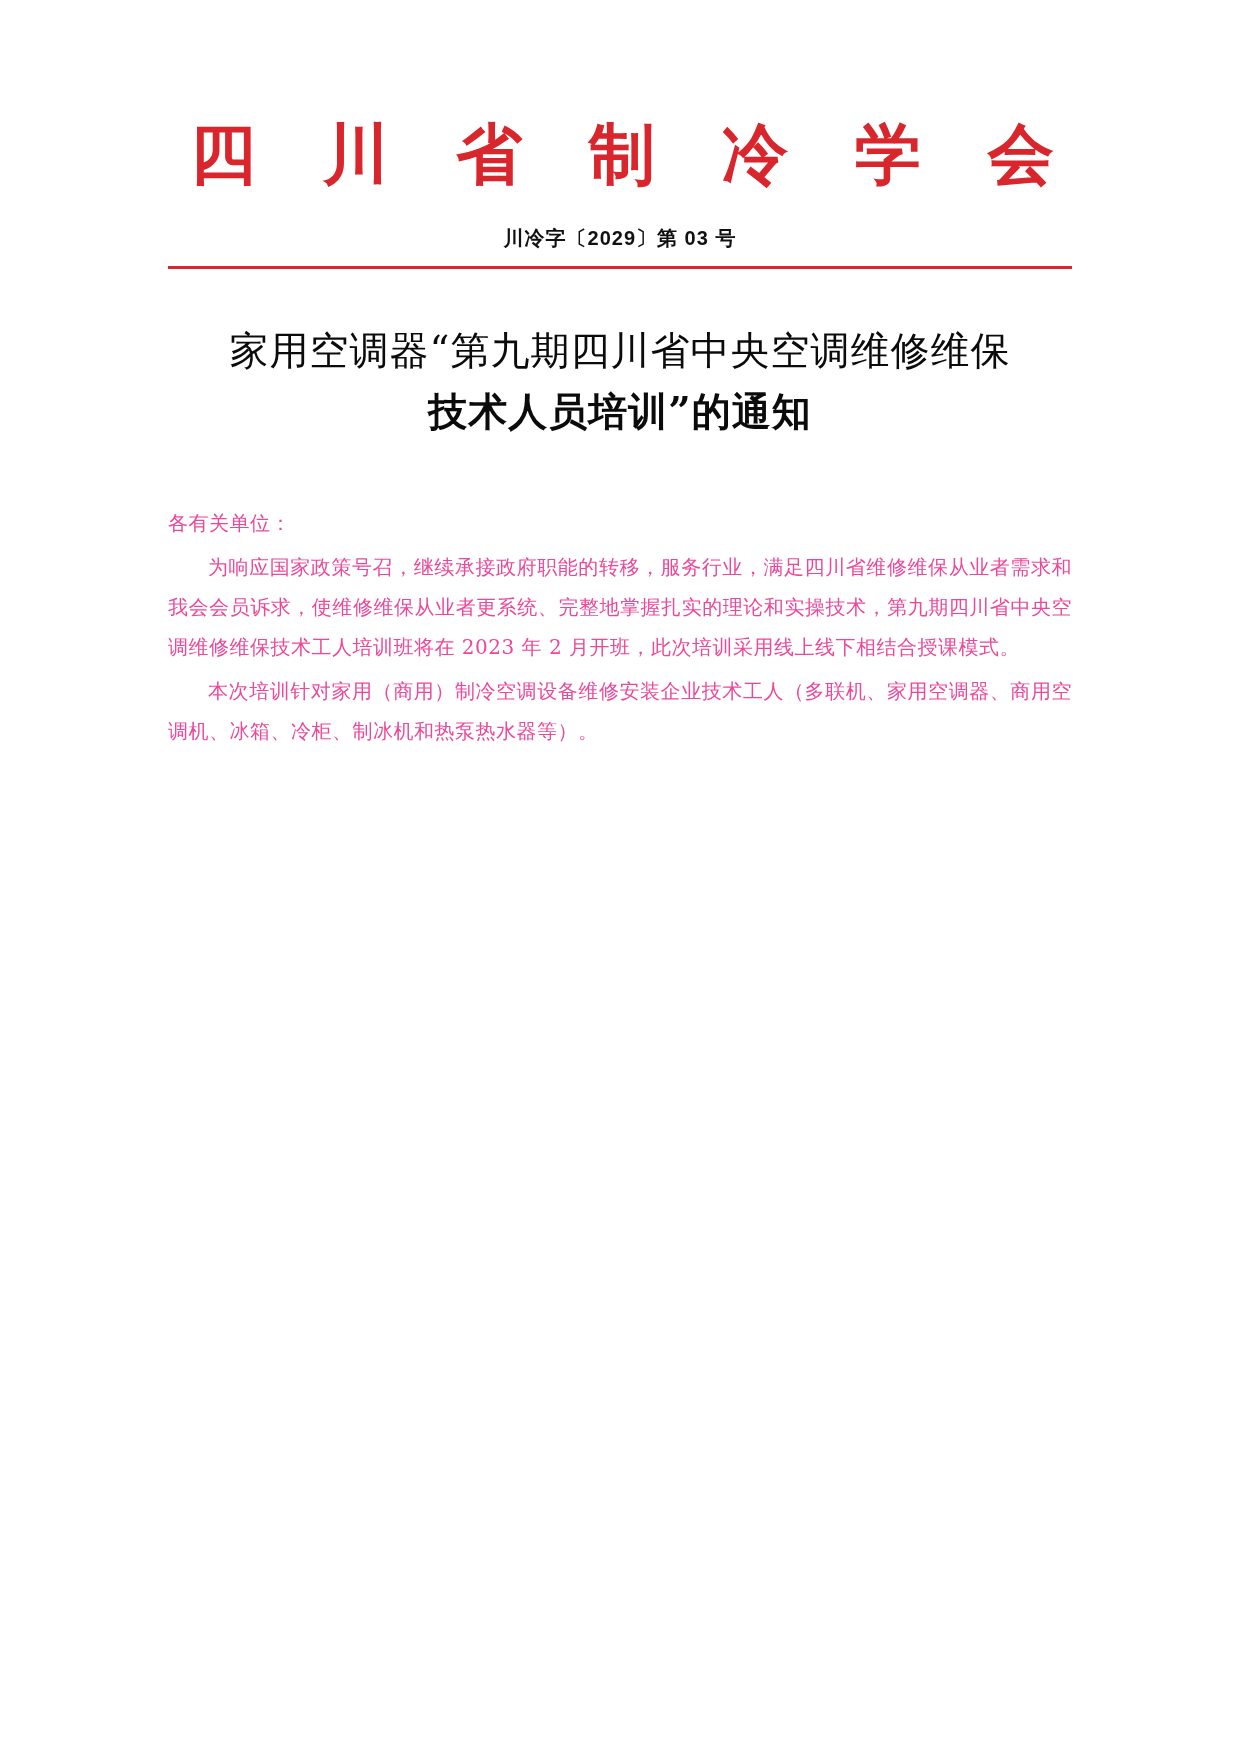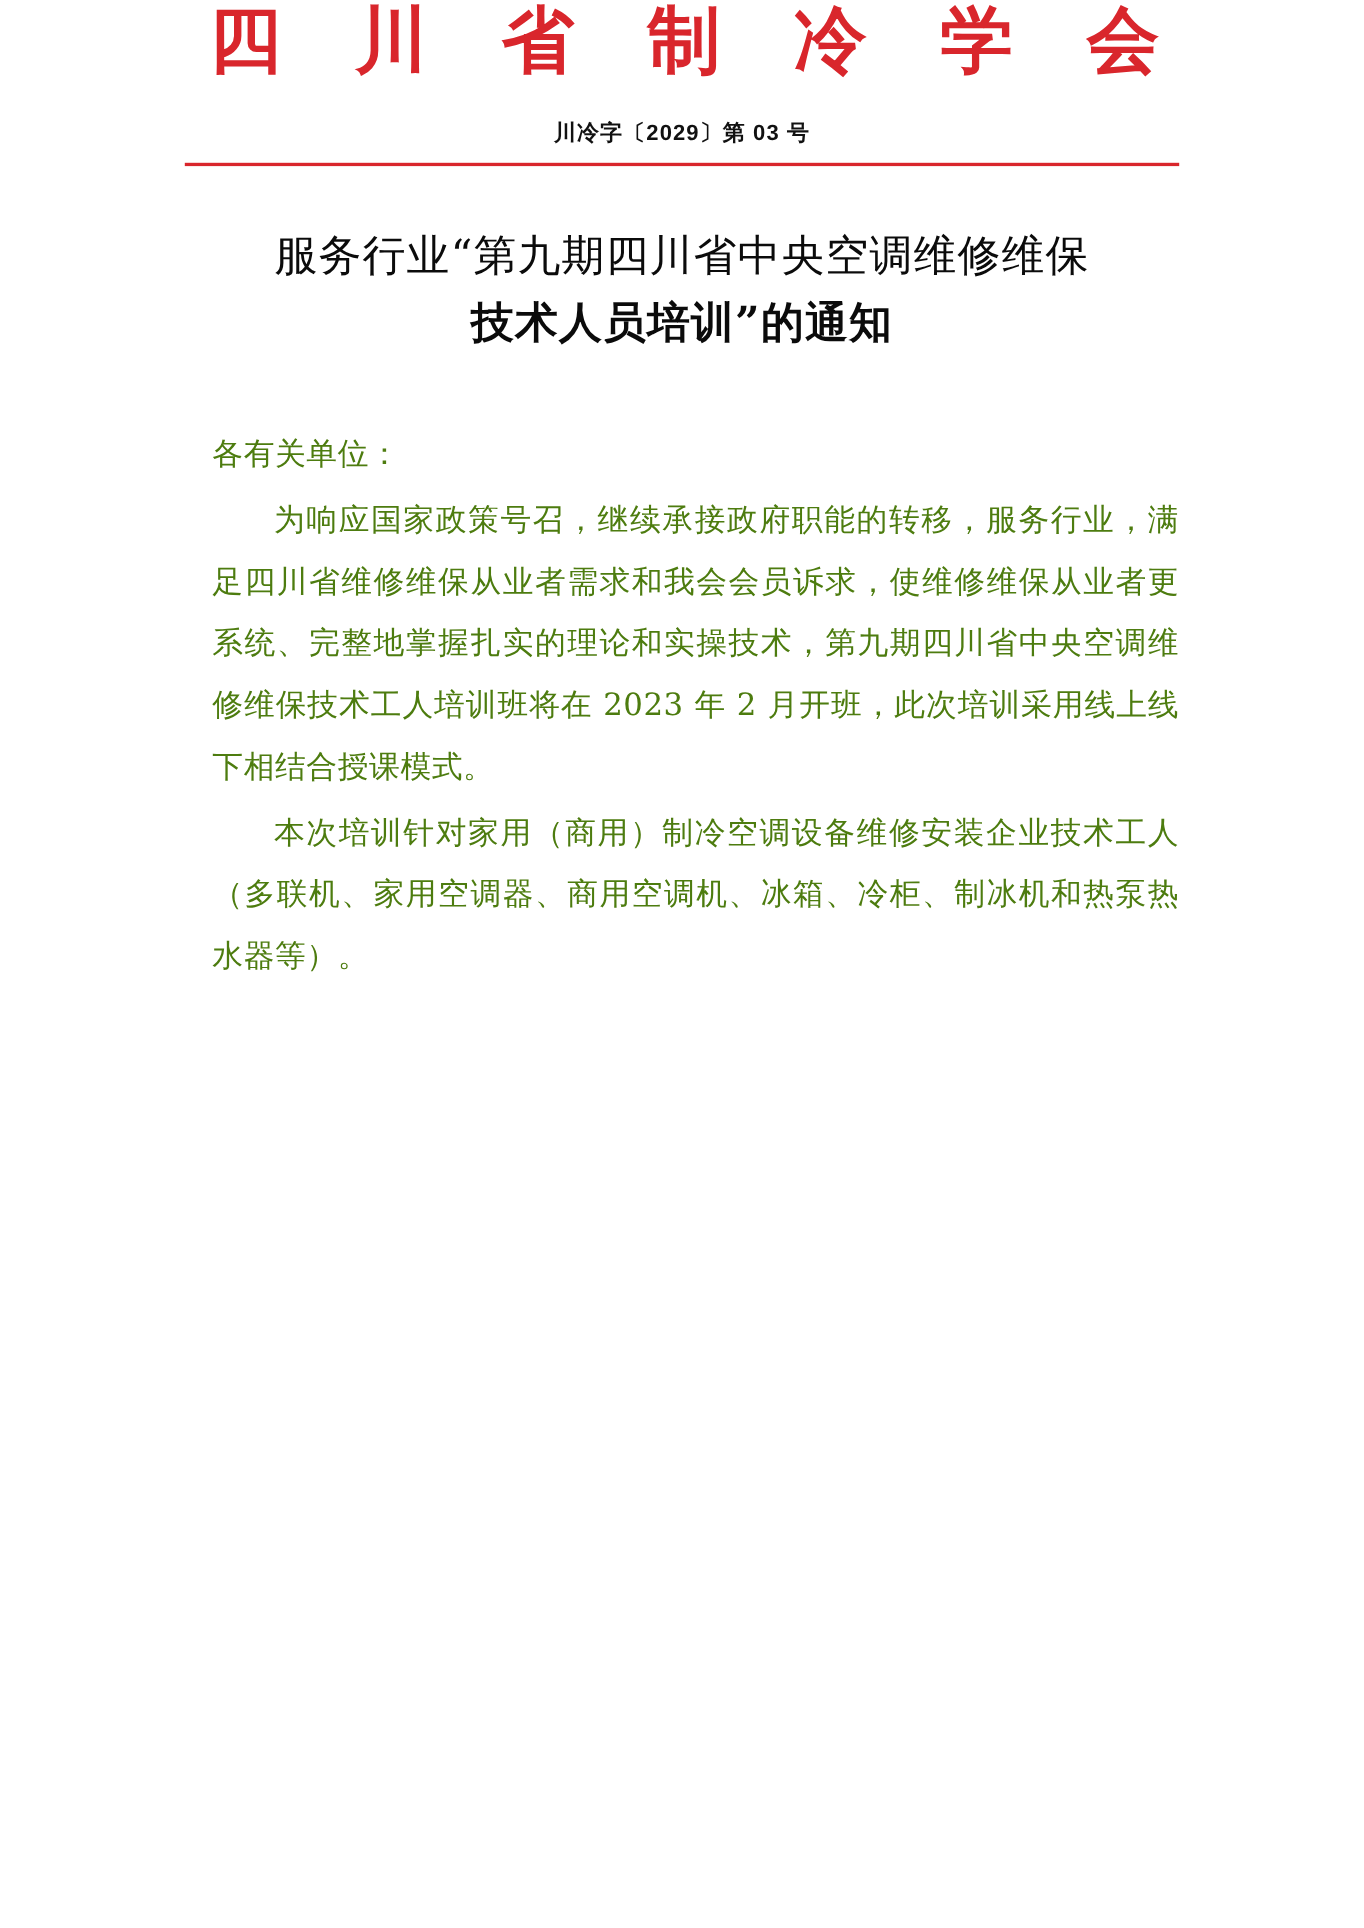--- a/index.html
+++ b/index.html
@@ -18,20 +18,21 @@
   .page {
     width: 1240px;
     height: 1753px;
     box-sizing: border-box;
     padding: 0 168px;
     position: relative;
   }
 
   
   .letterhead {
+    padding-top: 118px;
     text-align: center;
   }
   .org-title {
     color: #d9262c;
     font-family: "DejaVu Serif", "Liberation Serif", serif;
     font-weight: 700;
     font-size: 66px;
     line-height: 1.1;
     letter-spacing: 22px;
     text-indent: 22px;
@@ -63,27 +64,26 @@
     color: #0b0b0b;
   }
   .doc-title .line2 {
     display: block;
     font-weight: bold;
   }
 
   
   .body-text {
     margin-top: 62px;
-    font-size: 28px;
+    font-size: 20px;
     line-height: 2.0;
     letter-spacing: 0.5px;
     text-align: justify;
     text-justify: inter-ideograph;
-    color: #4d7c0f;
-    margin-left: 25px;
+    color: #ec4899;
   }
   .body-text p {
     margin: 0 0 4px 0;
   }
   .body-text p.indent {
     text-indent: 2em;
   }
   .salutation {
     text-indent: 0;
   }
@@ -93,21 +93,21 @@
 
 <div class="page">
 
   <div class="letterhead">
     <div class="org-title">四 川 省 制 冷 学 会</div>
     <div class="doc-number">川冷字〔2029〕第 03 号</div>
     <div class="red-rule"></div>
   </div>
 
   <h1 class="doc-title">
-    <span class="line1">服务行业“第九期四川省中央空调维修维保</span>
+    <span class="line1">家用空调器“第九期四川省中央空调维修维保</span>
     <span class="line2">技术人员培训”的通知</span>
   </h1>
 
   <div class="body-text">
     <p class="salutation">各有关单位：</p>
     <p class="indent">为响应国家政策号召，继续承接政府职能的转移，服务行业，满足四川省维修维保从业者需求和我会会员诉求，使维修维保从业者更系统、完整地掌握扎实的理论和实操技术，第九期四川省中央空调维修维保技术工人培训班将在 2023 年 2 月开班，此次培训采用线上线下相结合授课模式。</p>
     <p class="indent">本次培训针对家用（商用）制冷空调设备维修安装企业技术工人（多联机、家用空调器、商用空调机、冰箱、冷柜、制冰机和热泵热水器等）。</p>
   </div>
 
 </div>

